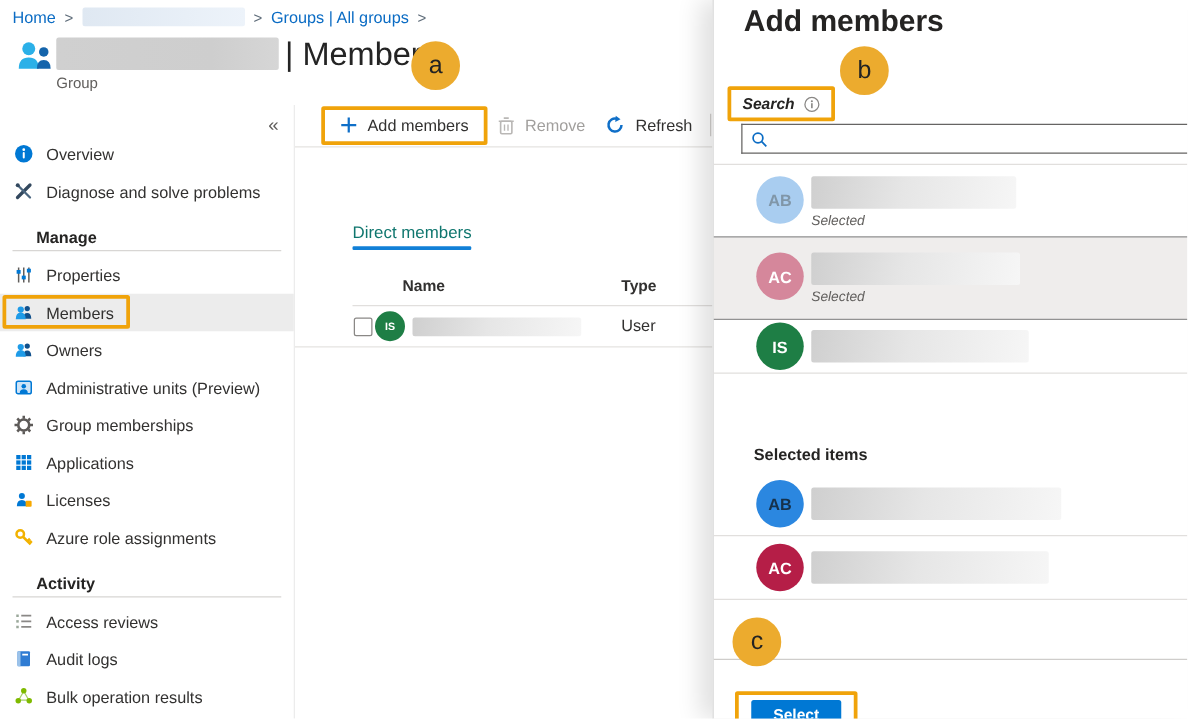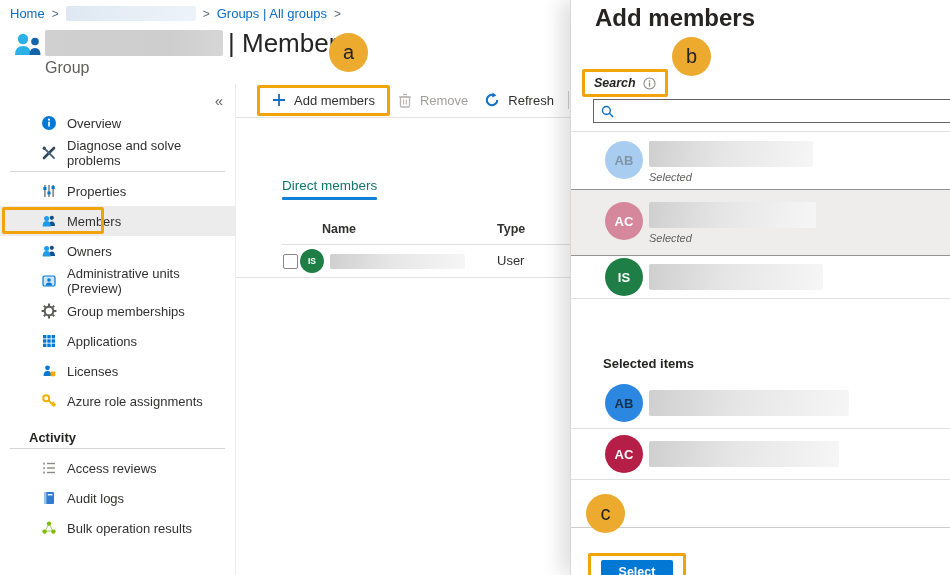--- a/index.html
+++ b/index.html
@@ -13,32 +13,32 @@
   .crumb-sep { color:#5f6d7a; font-size:12px; }
 
   
   .redact { background:linear-gradient(100deg,#cfcfcf 0%,#e6e6e6 45%,#f6f6f6 100%); border-radius:2px; filter:blur(.6px); }
   .redact.blue { background:linear-gradient(90deg,#dfe8f2,#edf3fa); filter:blur(.5px); }
   .redact.dark { background:linear-gradient(90deg,#d0d0d0,#cecece 70%,#d6d6d6); filter:none; }
 
   
   .title-row { position:absolute; top:28px; left:12px; }
   .title-text { position:absolute; left:216px; top:0; font-size:26px; color:#242424; white-space:nowrap; }
-  .subtitle { position:absolute; left:33px; top:31px; font-size:16px; color:#605e5c; }
+  .subtitle { position:absolute; left:33px; top:31px; font-size:12px; color:#605e5c; }
 
   
   .badge { position:absolute; width:39px; height:39px; border-radius:50%; display:flex; align-items:center; justify-content:center;
            font-size:20px; color:#232323; z-index:40; }
   .gold-frame { border:3px solid #f0a30a; border-radius:2px; background:transparent; }
 
   
   .sidebar { position:absolute; left:0; top:84px; width:236px; bottom:0; background:#fff; border-right:1px solid #ececec; font-size:13px; }
   .collapse-btn { position:absolute; top:8px; right:12px; color:#605e5c; font-size:15px; cursor:pointer; }
   .side-nav { padding-top:24px; }
-  .nav-item { position:relative; height:30px; display:flex; align-items:center; padding-left:41px; gap:10px; cursor:pointer; color:#323130; }
+  .nav-item { position:relative; height:30px; display:flex; align-items:center; padding-left:11px; gap:10px; cursor:pointer; color:#323130; }
   .nav-item.active { background:#ececec; }
   .hl-box { position:absolute; left:2px; top:1px; width:102px; height:27px; border:3px solid #f0a30a; border-radius:2px; }
   .section-title { margin:14px 0 3px 29px; font-size:13px; font-weight:700; color:#252423; }
   .section-line { border-top:1px solid #d8d6d4; margin:3px 10px 4px 10px; }
   .ic { width:16px; height:16px; flex:0 0 16px; }
 
   
   .content { position:absolute; left:236px; top:84px; width:714px; height:491px; }
   .toolbar { position:absolute; top:0; left:0; height:32px; display:flex; align-items:center; font-size:13px; white-space:nowrap; }
   .tb-btn { display:flex; align-items:center; gap:8px; cursor:pointer; color:#323130; }
@@ -134,20 +134,21 @@
       </div>
       <div class="nav-item">
         <svg class="ic" viewBox="0 0 16 16">
             <path d="M3 13 L13 3" stroke="#32485e" stroke-width="2.6" stroke-linecap="round"></path>
             <path d="M3 3 L13 13" stroke="#4a657f" stroke-width="1.8" stroke-linecap="round"></path>
             <circle cx="3.2" cy="3.2" r="1.6" fill="#32485e"></circle>
           </svg>
         <span>Diagnose and solve problems</span>
       </div>
 
+      <div class="section-title">Manage</div>
       <div class="section-line"></div>
 
       <div class="nav-item">
         <svg class="ic" viewBox="0 0 16 16">
             <rect x="3.3" y="2" width="1.2" height="12" fill="#605e5c"></rect>
             <rect x="7.4" y="2" width="1.2" height="12" fill="#605e5c"></rect>
             <rect x="11.5" y="2" width="1.2" height="12" fill="#605e5c"></rect>
             <rect x="2.3" y="4" width="3.2" height="3" fill="#0078d4"></rect>
             <rect x="6.4" y="8.5" width="3.2" height="3" fill="#0078d4"></rect>
             <rect x="10.5" y="3" width="3.2" height="3" fill="#0078d4"></rect>

